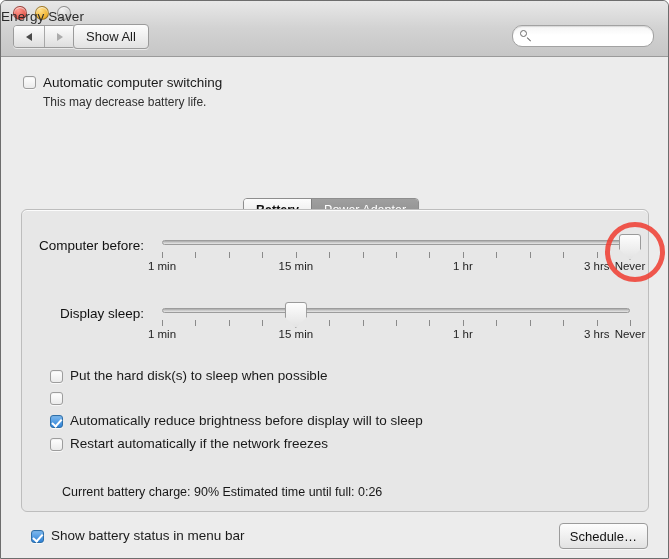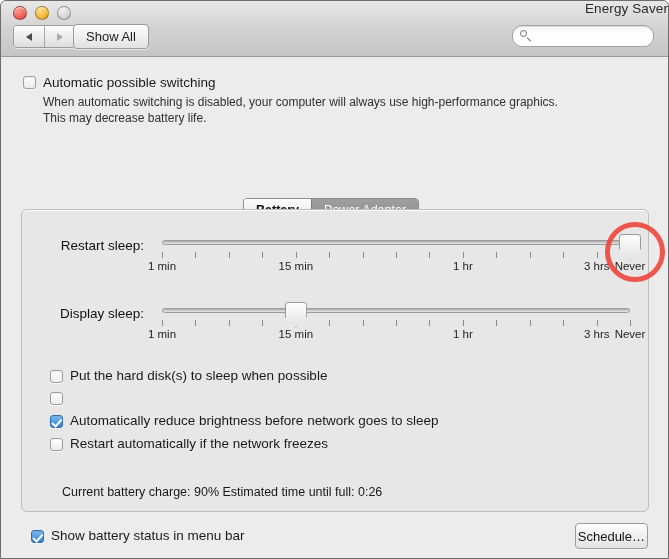--- a/index.html
+++ b/index.html
@@ -27,21 +27,21 @@
     border-bottom:1px solid #9a9a9a;
     border-radius:5px 5px 0 0;
   }
   #lights{position:absolute;left:12px;top:5px;display:flex;gap:8px;}
   .light{width:12px;height:12px;border-radius:50%;border:1px solid rgba(0,0,0,.32);
          box-shadow:inset 0 1px 1px rgba(255,255,255,.75);}
   .light.red{background:radial-gradient(circle at 35% 28%,#ff9c92,#e8584c 70%,#b93a30);}
   .light.yellow{background:radial-gradient(circle at 35% 28%,#ffe08a,#f0b12c 70%,#c48b16);}
   .light.gray{background:radial-gradient(circle at 35% 28%,#f2f2f2,#d0d0d0 70%,#b4b4b4);}
   #win-title{
-    position:absolute;left:0;top:0;width:100%;text-align:right;
+    position:absolute;left:0;top:8px;width:100%;text-align:left;
     font-size:13.5px;color:#2b2b2b;letter-spacing:.1px;
   }
   
   #nav{
     position:absolute;left:12px;top:24px;display:flex;height:21px;
     border:1px solid #9b9b9b;border-radius:4px;overflow:hidden;
     background:linear-gradient(to bottom,#fdfdfd,#dcdcdc);
     box-shadow:0 1px 0 rgba(255,255,255,.6);
   }
   .navbtn{
@@ -178,21 +178,21 @@
     display:flex;align-items:center;justify-content:center;
     font-size:12.5px;color:#111;
     border:1px solid #9b9b9b;border-radius:4px;
     background:linear-gradient(to bottom,#fdfdfd,#e2e2e2);
     box-shadow:0 1px 0 rgba(255,255,255,.6);
   }
 
   
   #showbat{position:absolute;left:30px;top:471px;display:flex;align-items:center;}
   #schedule{
-    position:absolute;right:20px;top:466px;height:24px;padding:0 2px;
+    position:absolute;right:20px;top:466px;height:24px;padding:0 10px;
     display:flex;align-items:center;justify-content:center;
     font-size:13px;color:#111;
     border:1px solid #9b9b9b;border-radius:4px;
     background:linear-gradient(to bottom,#fdfdfd,#e2e2e2);
     box-shadow:0 1px 0 rgba(255,255,255,.6);
   }
 
   
   #annot{
     position:absolute;border-radius:50%;
@@ -228,37 +228,36 @@
       <span class="mag"></span>
       <input type="text" placeholder="" style="">
     </div>
   </div>
 
   <div id="content">
 
     <div id="auto-gfx">
       <div class="cbrow">
         <span class="cbox"></span>
-        <span class="cblabel">Automatic possible switching</span>
+        <span class="cblabel">Automatic computer switching</span>
       </div>
       <div id="auto-gfx-desc">
-        <div>When automatic switching is disabled, your computer will always use high-performance graphics.</div>
         <div>This may decrease battery life.</div>
       </div>
     </div>
 
     <div id="tabs">
       <div class="tab active">Battery</div>
       <div class="tab inactive">Power Adapter</div>
     </div>
 
     <div id="panel">
 
       <div class="sliderblock" id="sb0" style="top:0px;height:80px;">
-        <div class="sl-label">Restart sleep:</div>
+        <div class="sl-label">Computer before:</div>
         <div class="sl-track-wrap">
           <div class="sl-track"></div>
           <div class="sl-ticks" id="ticks0">
               <div class="tick" style="left: 0%;"></div>
               <div class="tick" style="left: 7.14286%;"></div>
               <div class="tick" style="left: 14.2857%;"></div>
               <div class="tick" style="left: 21.4286%;"></div>
               <div class="tick" style="left: 28.5714%;"></div>
               <div class="tick" style="left: 35.7143%;"></div>
               <div class="tick" style="left: 42.8571%;"></div>
@@ -317,21 +316,21 @@
       <div id="optlist">
         <div class="cbrow">
           <span class="cbox"></span>
           <span class="cblabel">Put the hard disk(s) to sleep when possible</span>
         </div>
         <div class="cbrow">
           <span class="cbox"></span>
         </div>
         <div class="cbrow">
           <span class="cbox checked"></span>
-          <span class="cblabel">Automatically reduce brightness before network goes to sleep</span>
+          <span class="cblabel">Automatically reduce brightness before display will to sleep</span>
         </div>
         <div class="cbrow">
           <span class="cbox"></span>
           <span class="cblabel">Restart automatically if the network freezes</span>
         </div>
       </div>
 
       <div id="batstatus">Current battery charge: 90%  Estimated time until full: 0:26</div>
     </div>
 

